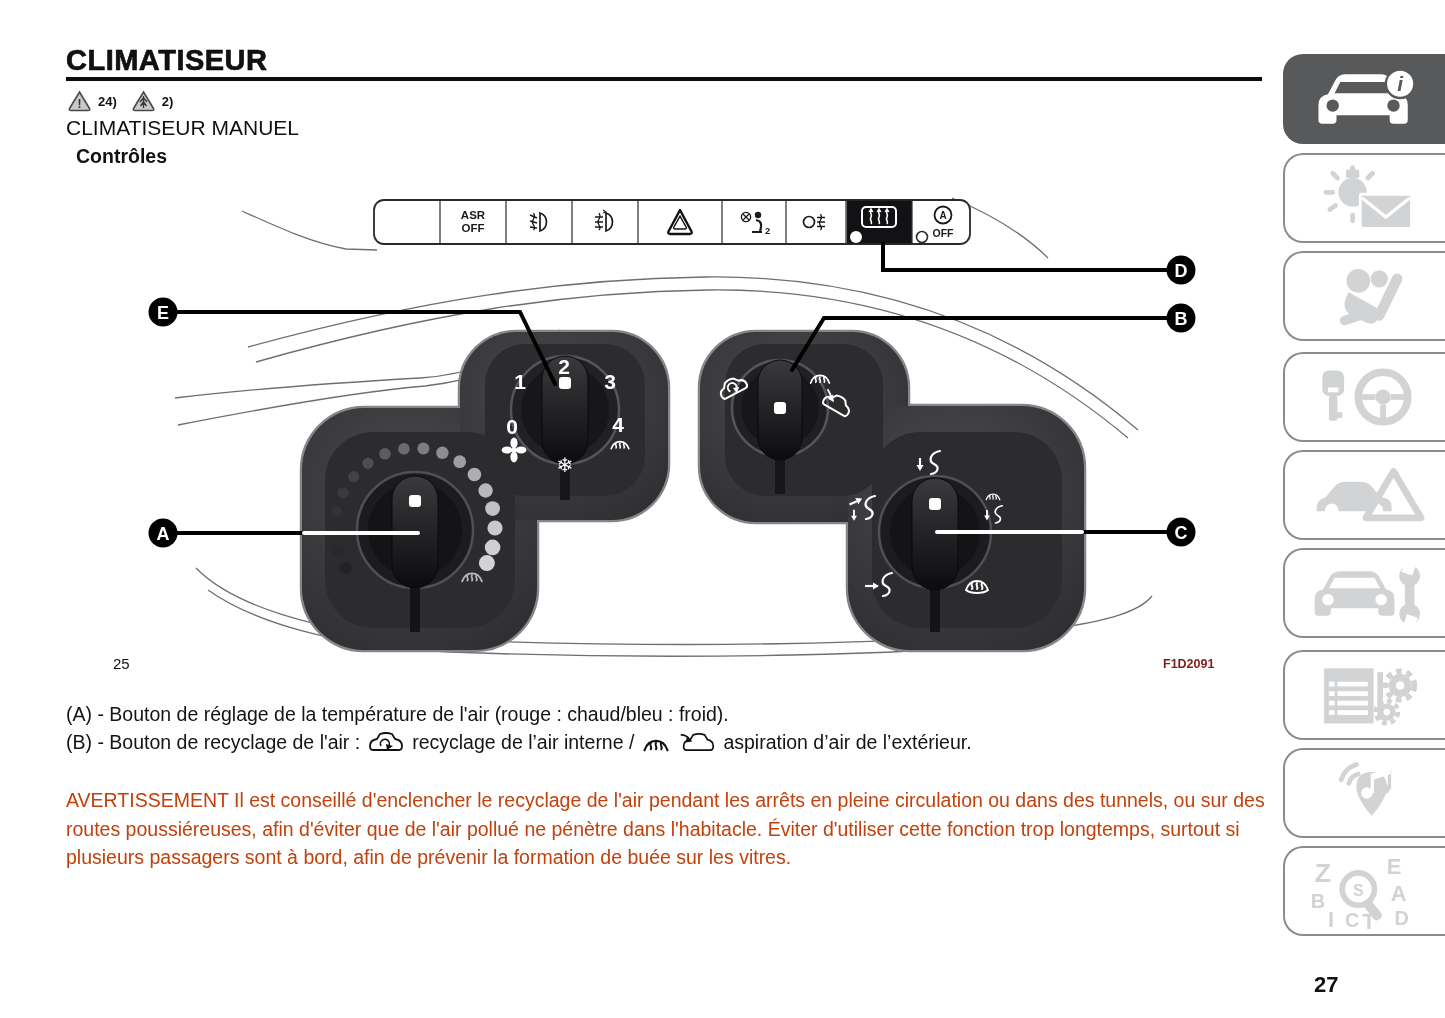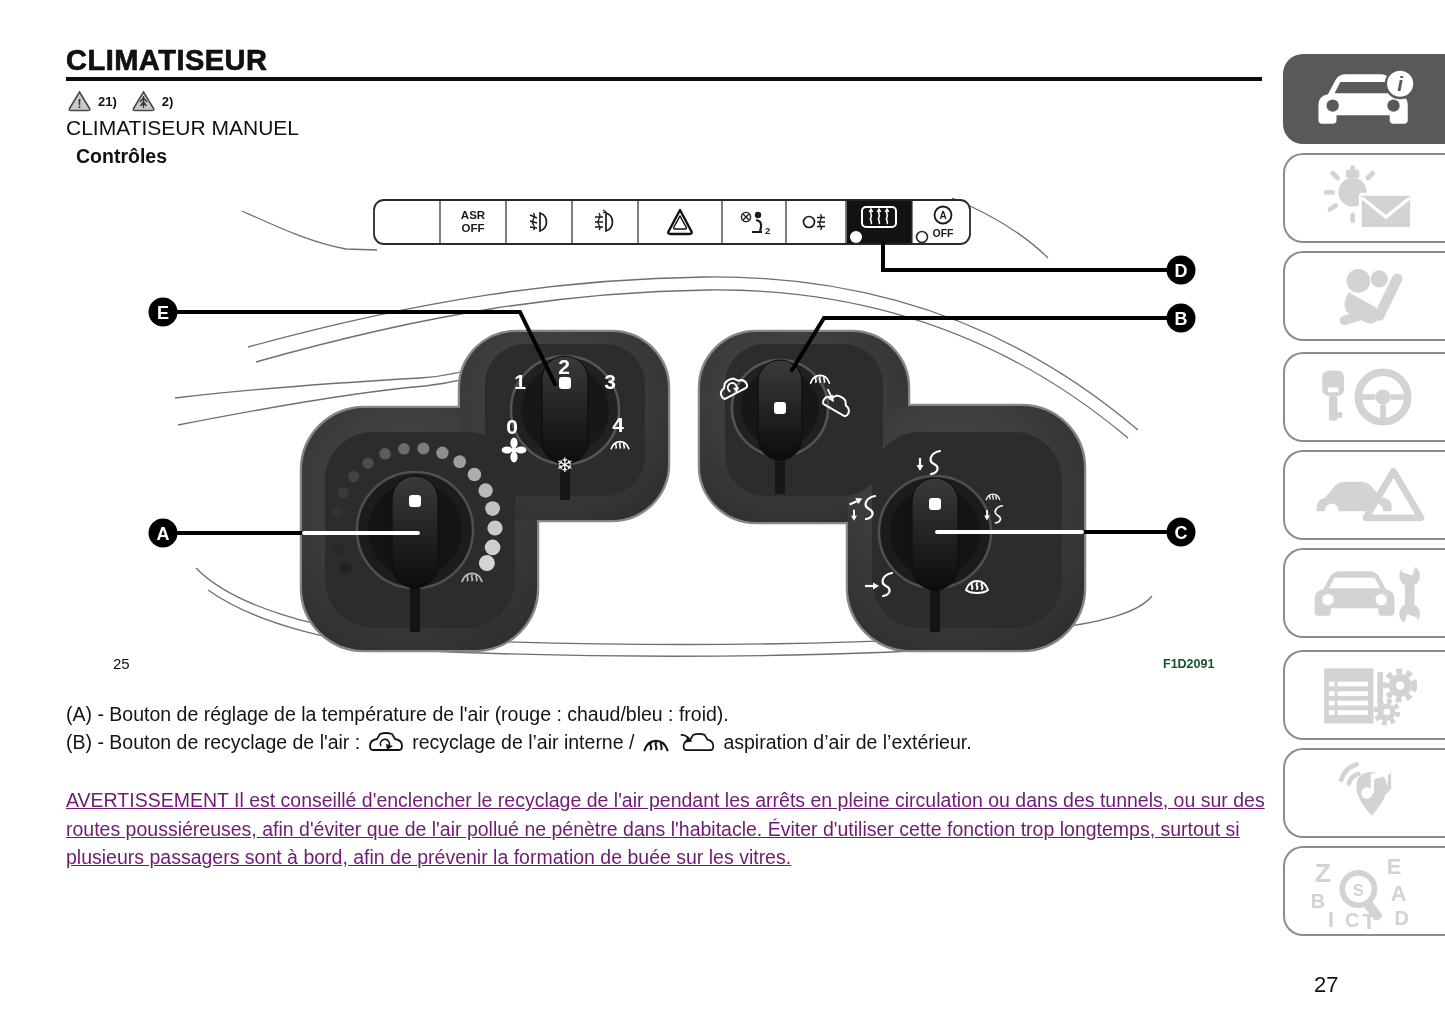--- a/index.html
+++ b/index.html
@@ -6,26 +6,26 @@
   #page{position:relative;width:1445px;height:1018px;background:#ffffff;overflow:hidden;
         font-family:"Liberation Sans","DejaVu Sans",sans-serif;color:#111;}
   .abs{position:absolute;}
   #title{left:66px;top:44px;font-size:29px;font-weight:bold;letter-spacing:.5px;-webkit-text-stroke:.6px #000;}
   #title-rule{left:66px;top:77px;width:1196px;height:3.5px;background:#0d0d0d;}
   #refs{left:67px;top:90px;display:flex;align-items:center;gap:6px;font-size:13px;font-weight:bold;}
   #sec-head{left:66px;top:116px;font-size:21px;font-weight:normal;}
   #sub-head{left:76px;top:145px;font-size:19.5px;font-weight:bold;}
   #fig{left:100px;top:192px;width:1170px;height:470px;}
   #fig-num{left:113px;top:655px;font-size:15px;font-weight:normal;}
-  #fig-code{left:1163px;top:657px;font-size:12.5px;font-weight:bold;color:#14532d;}
+  #fig-code{left:1163px;top:657px;font-size:12.5px;font-weight:bold;color:#7f1d1d;}
   .body-line{left:66px;font-size:19.5px;color:#141414;white-space:nowrap;}
   #item-a{top:703px;}
   #item-b{top:731px;display:flex;align-items:center;gap:7px;}
-  #warning-par{left:66px;top:786px;width:1200px;font-size:19.5px;line-height:28.5px;color:#701a75;text-decoration:underline;}
-  #page-num{left:1314px;top:972px;font-size:22px;font-weight:normal;}
+  #warning-par{left:66px;top:786px;width:1200px;font-size:19.5px;line-height:28.5px;color:#c2410c;}
+  #page-num{left:1314px;top:972px;font-size:22px;font-weight:bold;}
   .inline-ic{display:inline-block;vertical-align:middle;}
   
   .tab{position:absolute;left:1283px;width:162px;height:90px;background:#fff;
        border:2px solid #8a8c8e;border-right:none;border-radius:20px 0 0 20px;
        display:flex;align-items:center;justify-content:center;box-sizing:border-box;}
   .tab.active{background:#58595b;border-color:#58595b;}
   svg text{font-family:"Liberation Sans","DejaVu Sans",sans-serif;}
 </style>
 </head>
 <body>
@@ -33,21 +33,21 @@
 <div id="page">
 
   <div class="abs" id="title">CLIMATISEUR</div>
   <div class="abs" id="title-rule"></div>
 
   <div class="abs" id="refs">
     <svg class="inline-ic" width="25" height="22" viewBox="0 0 25 22">
       <path d="M12.5,2 L22.5,18.5 Q23.5,20.5 20.8,20.5 L4.2,20.5 Q1.5,20.5 2.5,18.5 Z" fill="#c9c9c9" stroke="#4a4a4a" stroke-width="1.6"></path>
       <text x="12.5" y="17.5" text-anchor="middle" font-size="12" font-weight="bold" fill="#333">!</text>
     </svg>
-    <span>21)</span>
+    <span>24)</span>
     <svg class="inline-ic" width="25" height="22" viewBox="0 0 25 22" style="margin-left:8px;">
       <path d="M12.5,2 L22.5,18.5 Q23.5,20.5 20.8,20.5 L4.2,20.5 Q1.5,20.5 2.5,18.5 Z" fill="#c9c9c9" stroke="#4a4a4a" stroke-width="1.6"></path>
       <path d="M12.5,6 L12.5,18 M12.5,8 L9,12 M12.5,8 L16,12 M12.5,12 L9.5,16 M12.5,12 L15.5,16" stroke="#333" stroke-width="1.3" fill="none"></path>
     </svg>
     <span>2)</span>
   </div>
 
   <div class="abs" id="sec-head">CLIMATISEUR MANUEL</div>
   <div class="abs" id="sub-head">Contrôles</div>
 

